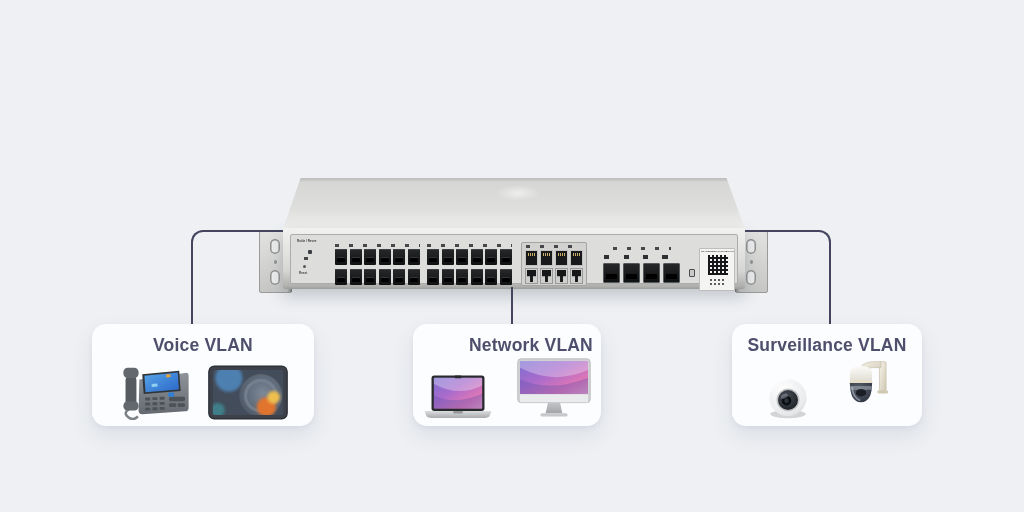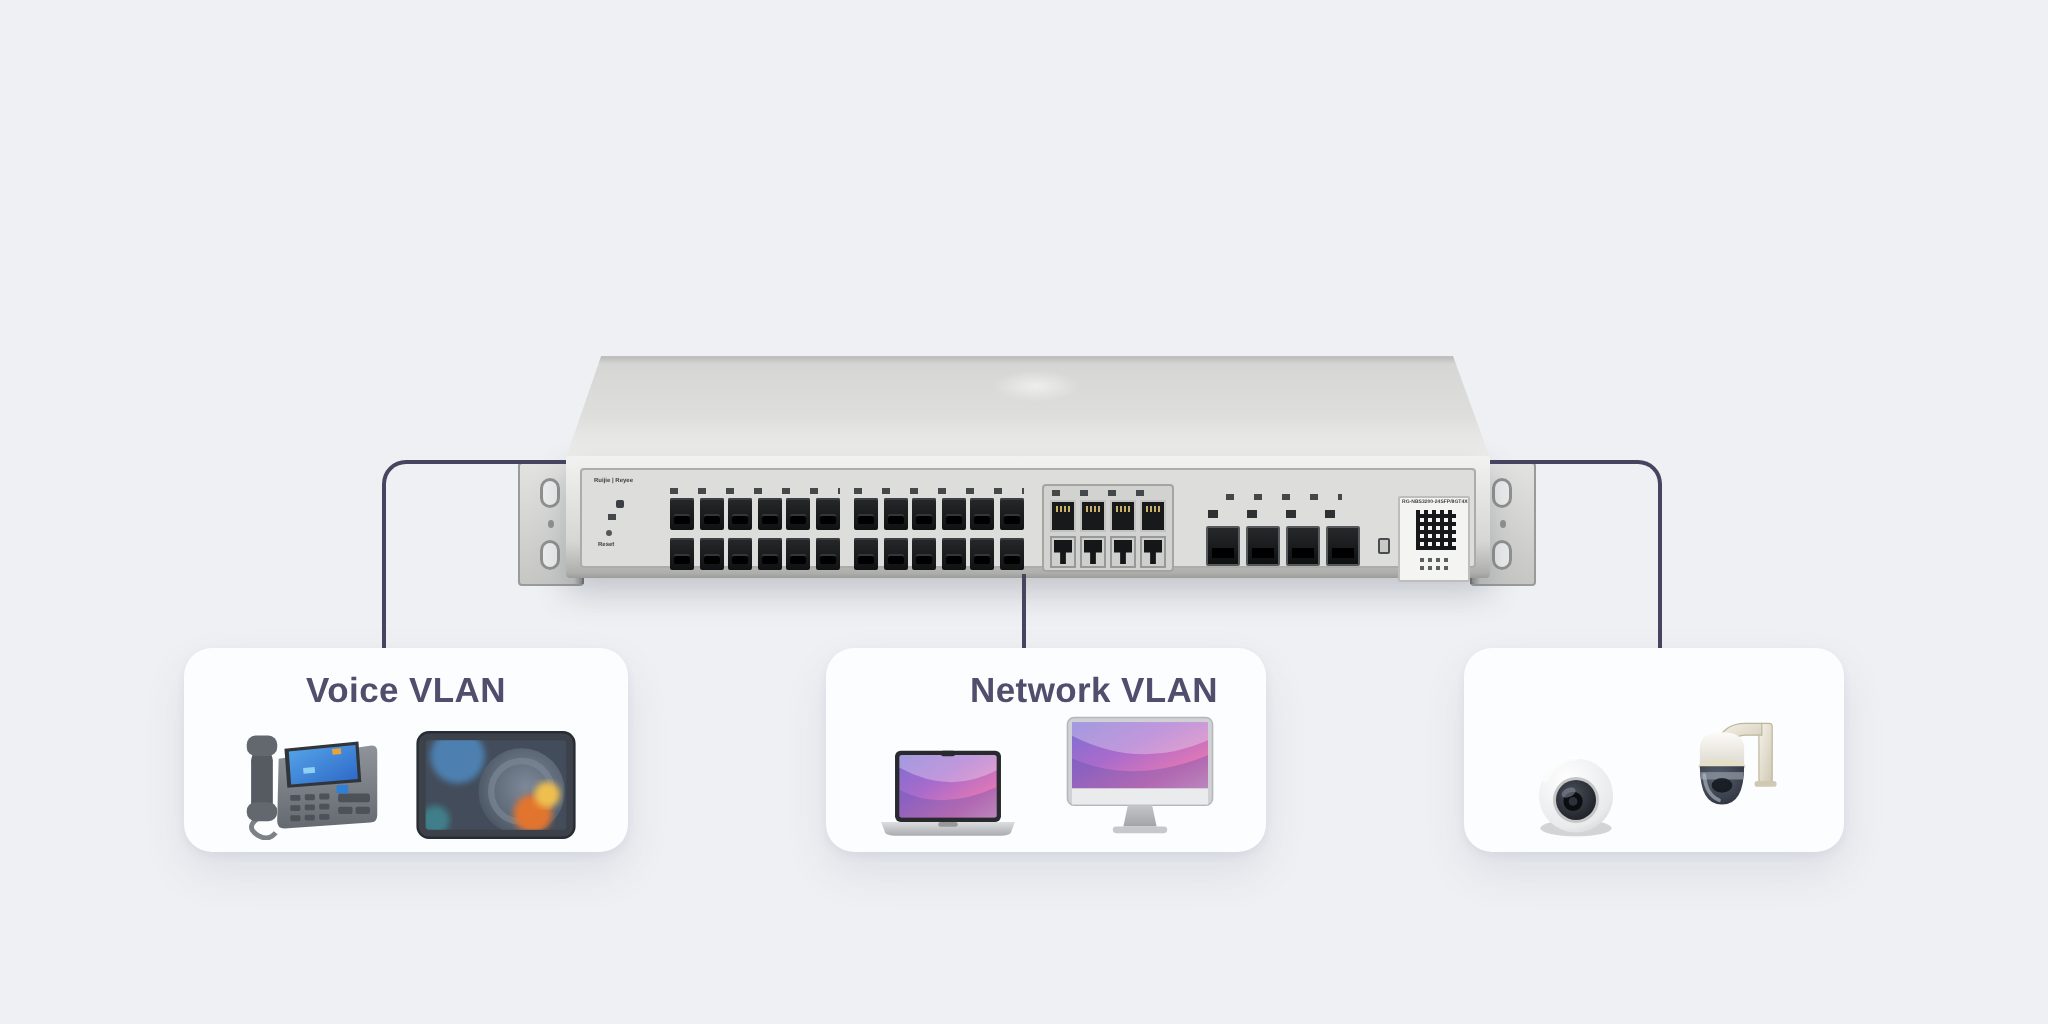--- a/index.html
+++ b/index.html
@@ -95,21 +95,21 @@
   .line-mid   { left:511px; top:287px; width:2.4px; height:39px; background:var(--line); }
   .line-right { left:745px; top:230px; width:86px; height:96px;
            border-right:2.4px solid var(--line); border-top:2.4px solid var(--line);
            border-top-right-radius:12px; }
 
   
   .card { position:absolute; top:324px; height:102px; background:var(--card-bg);
           border-radius:14px;
           box-shadow:0 10px 22px rgba(72,82,122,.10), 0 2px 5px rgba(72,82,122,.07); }
   .card-voice { left:92px;  width:222px; }
-  .card-network { left:413px; width:220px;padding-left:48px; }
+  .card-network { left:413px; width:188px;padding-left:48px; }
   .card-surveillance { left:732px; width:190px; }
   .card-title { padding-top:11px; text-align:center; font-size:17.5px; font-weight:bold;
           color:var(--title-color); letter-spacing:.2px; }
   .devices { position:absolute; left:0; right:0; bottom:6px; height:64px;
           display:flex; justify-content:center; align-items:flex-end; gap:15px; }
 </style>
 </head>
 <body>
 
 <div class="stage" style="background: rgb(238, 240, 243);">
@@ -328,20 +328,21 @@
           <path d="M10,48 L10,28 Q50,46 100,26 L100,48 Z" fill="#5b4fa8" opacity="0.35"></path>
         </g>
         <rect x="10" y="48" width="90" height="10.5" fill="#e9ebed"></rect>
         <path d="M47,59 L63,59 L66,73 L44,73 Z" fill="url(#istand)"></path>
         <rect x="37" y="73" width="36" height="4.5" rx="2.2" fill="#c6c8cb"></rect>
       </svg>
     </div>
   </div>
 
   <div class="card card-surveillance">
+    <div class="card-title">Surveillance VLAN</div>
     <div class="devices">
       <svg width="52" height="46" viewBox="0 0 70 62">
         <defs>
           <radialGradient id="dome" cx="0.38" cy="0.3" r="0.9">
             <stop offset="0" stop-color="#ffffff"></stop>
               <stop offset="0.7" stop-color="#e9eaec"></stop>
               <stop offset="1" stop-color="#c9cbcd"></stop>
           </radialGradient>
           <radialGradient id="glass" cx="0.4" cy="0.35" r="0.9">
             <stop offset="0" stop-color="#4a505a"></stop>

